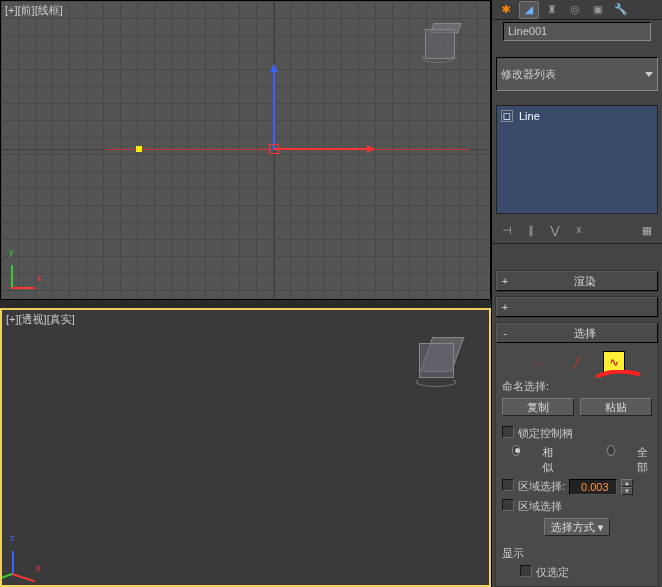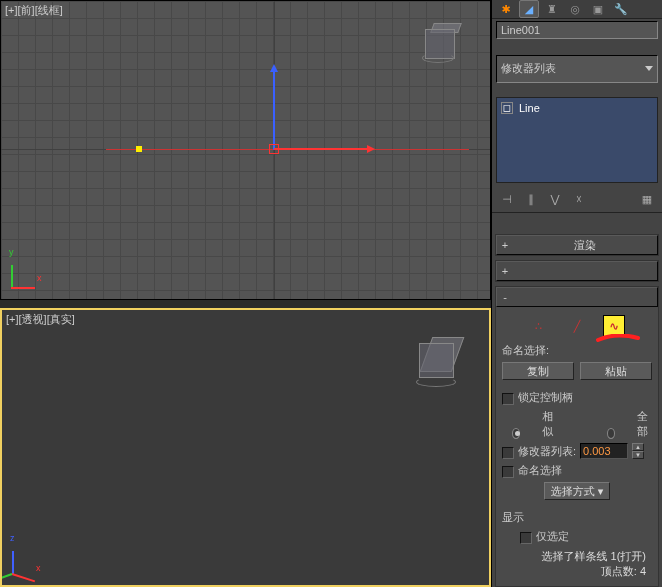--- a/index.html
+++ b/index.html
@@ -38,44 +38,44 @@
 .ring{position:absolute;left:2px;bottom:-2px;width:32px;height:10px;border:1px solid #777;border-radius:50%;border-top-color:transparent}
 .pcube{position:absolute;right:25px;top:25px;width:50px;height:50px;z-index:5}
 .pcube .vcube-face{width:35px;height:35px}
 .vpb-dark{background:#3a3a3a}
 .panel{flex:1;background:#444;border-left:1px solid #000;display:flex;flex-direction:column}
 .prow{display:flex;align-items:center;height:22px;padding:0 4px;gap:3px}
 .tabicons{background:#3e3e3e;border-bottom:1px solid #222;justify-content:flex-start}
 .ticon{width:20px;height:18px;display:flex;align-items:center;justify-content:center;color:#999;cursor:pointer}
 .ticon.orange{color:#ff8800}
 .ticon.active{background:#555;border:1px solid #777;border-radius:2px}
-.objname{background:#555;border:1px inset #333;height:20px;margin:2px 4px;padding:2px 4px;color:#ccc}
+.objname{background:#555;border:1px inset #333;height:20px;margin:2px 11px;padding:2px 4px;color:#ccc}
 .droplbl{background:#555;border:1px inset #333;height:36px;margin:14px 4px;padding:2px 4px;display:flex;justify-content:space-between;align-items:center}
 .darr{width:0;height:0;border-left:4px solid transparent;border-right:4px solid transparent;border-top:5px solid #ccc}
 .modstack{background:#3a4a6a;border:1px solid #222;margin:0 4px 4px;height:118px;padding:2px}
 .moditem{display:flex;align-items:center;gap:6px;padding:2px;color:#fff}
 .modplus{width:12px;height:12px;border:1px solid #888;display:flex;align-items:center;justify-content:center;font-size:10px;line-height:1}
 .stackctl{display:flex;gap:6px;padding:4px 6px;align-items:center;border-bottom:1px solid #222;height:26px}
 .sbtn{width:18px;height:18px;display:flex;align-items:center;justify-content:center;color:#aaa;cursor:pointer}
 .psec{border:1px solid #333;margin:4px 3px 0;background:#4a4a4a}
 .roll{display:flex;align-items:center;background:#4a4a4a;height:20px;border:1px outset #5a5a5a;cursor:pointer}
 .roll-pm{width:16px;text-align:center;color:#ccc}
 .roll-lbl{flex:1;text-align:center;color:#ddd}
 .rollbody{padding:4px 6px;background:#4a4a4a}
 .iconrow{display:flex;justify-content:center;gap:15px;padding:4px}
 .selicon{width:22px;height:22px;display:flex;align-items:center;justify-content:center;cursor:pointer;position:relative}
 .selicon.active{background:#ffee33;border:1px solid #000}
 .red-under{position:absolute;left:-8px;bottom:-6px;width:44px;height:8px}
-.lblrow{display:flex;align-items:flex-end;padding:2px 0;gap:4px}
+.lblrow{display:flex;align-items:flex-start;padding:2px 0;gap:4px}
 .btn{background:#5a5a5a;border:1px outset #777;height:18px;padding:0 6px;color:#ddd;cursor:pointer;display:inline-flex;align-items:center;justify-content:center}
 .btn2{flex:1}
 .cb{width:12px;height:12px;border:1px inset #666;background:#3a3a3a;display:inline-block}
 .rb{width:11px;height:11px;border:1px solid #888;border-radius:50%;display:inline-block;background:#3a3a3a;position:relative}
 .rb.on::after{content:"";position:absolute;left:2px;top:2px;width:5px;height:5px;background:#ccc;border-radius:50%}
-.spin{background:#222;border:1px inset #555;color:#ff9944;width:48px;height:16px;padding:0 2px;display:inline-flex;align-items:center}
+.spin{background:#222;border:1px inset #555;color:#ff9944;width:48px;height:16px;padding:0 11px;display:inline-flex;align-items:center}
 .spinbtns{display:inline-flex;flex-direction:column;width:12px}
 .spb{height:8px;background:#555;border:1px outset #777;font-size:6px;line-height:1;text-align:center}
 .status{padding:3px 6px;color:#ddd;text-align:right}
 .dots{color:#cc3333;letter-spacing:3px}
 svg{display:block}
 </style>
 </head>
 <body>
 
 <div class="main">
@@ -162,20 +162,21 @@
       </div>
     </div>
     <div class="psec">
       <div class="roll">
         <span class="roll-pm">+</span>
       </div>
     </div>
     <div class="psec">
       <div class="roll">
         <span class="roll-pm">-</span>
+        <span class="roll-lbl">选择</span>
       </div>
       <div class="rollbody">
         <div class="iconrow">
           <div class="selicon">
               <span class="dots">∴</span>
             </div>
           <div class="selicon">
               <span style="color:#cc3333">╱</span>
             </div>
           <div class="selicon active">
@@ -199,42 +200,38 @@
         </div>
         <div class="lblrow" style="padding-left:10px;gap:22px">
           <span class="rb on"></span>
           <span>相似</span>
           <span style="width:8px"></span>
           <span class="rb"></span>
           <span>全部</span>
         </div>
         <div class="lblrow">
           <span class="cb"></span>
-          <span>修改器列表:</span>
+          <span>区域选择:</span>
           <span class="spin">0.003</span>
           <span class="spinbtns">
               <span class="spb">▲</span>
               <span class="spb">▼</span>
             </span>
         </div>
         <div class="lblrow">
           <span class="cb"></span>
-          <span>命名选择</span>
+          <span>区域选择</span>
         </div>
         <div class="lblrow" style="justify-content:center">
           <div class="btn"><span>选择方式</span>&nbsp;▾</div>
         </div>
         <div style="height:6px"></div>
         <div class="lblrow">
           <span>显示</span>
         </div>
         <div class="lblrow" style="padding-left:18px">
           <span class="cb"></span>
           <span>仅选定</span>
         </div>
-        <div class="status">
-          <div>选择了样条线 1(打开)</div>
-          <div>顶点数: 4</div>
-        </div>
       </div>
     </div>
   </div>
 </div>
 
 </body></html>

